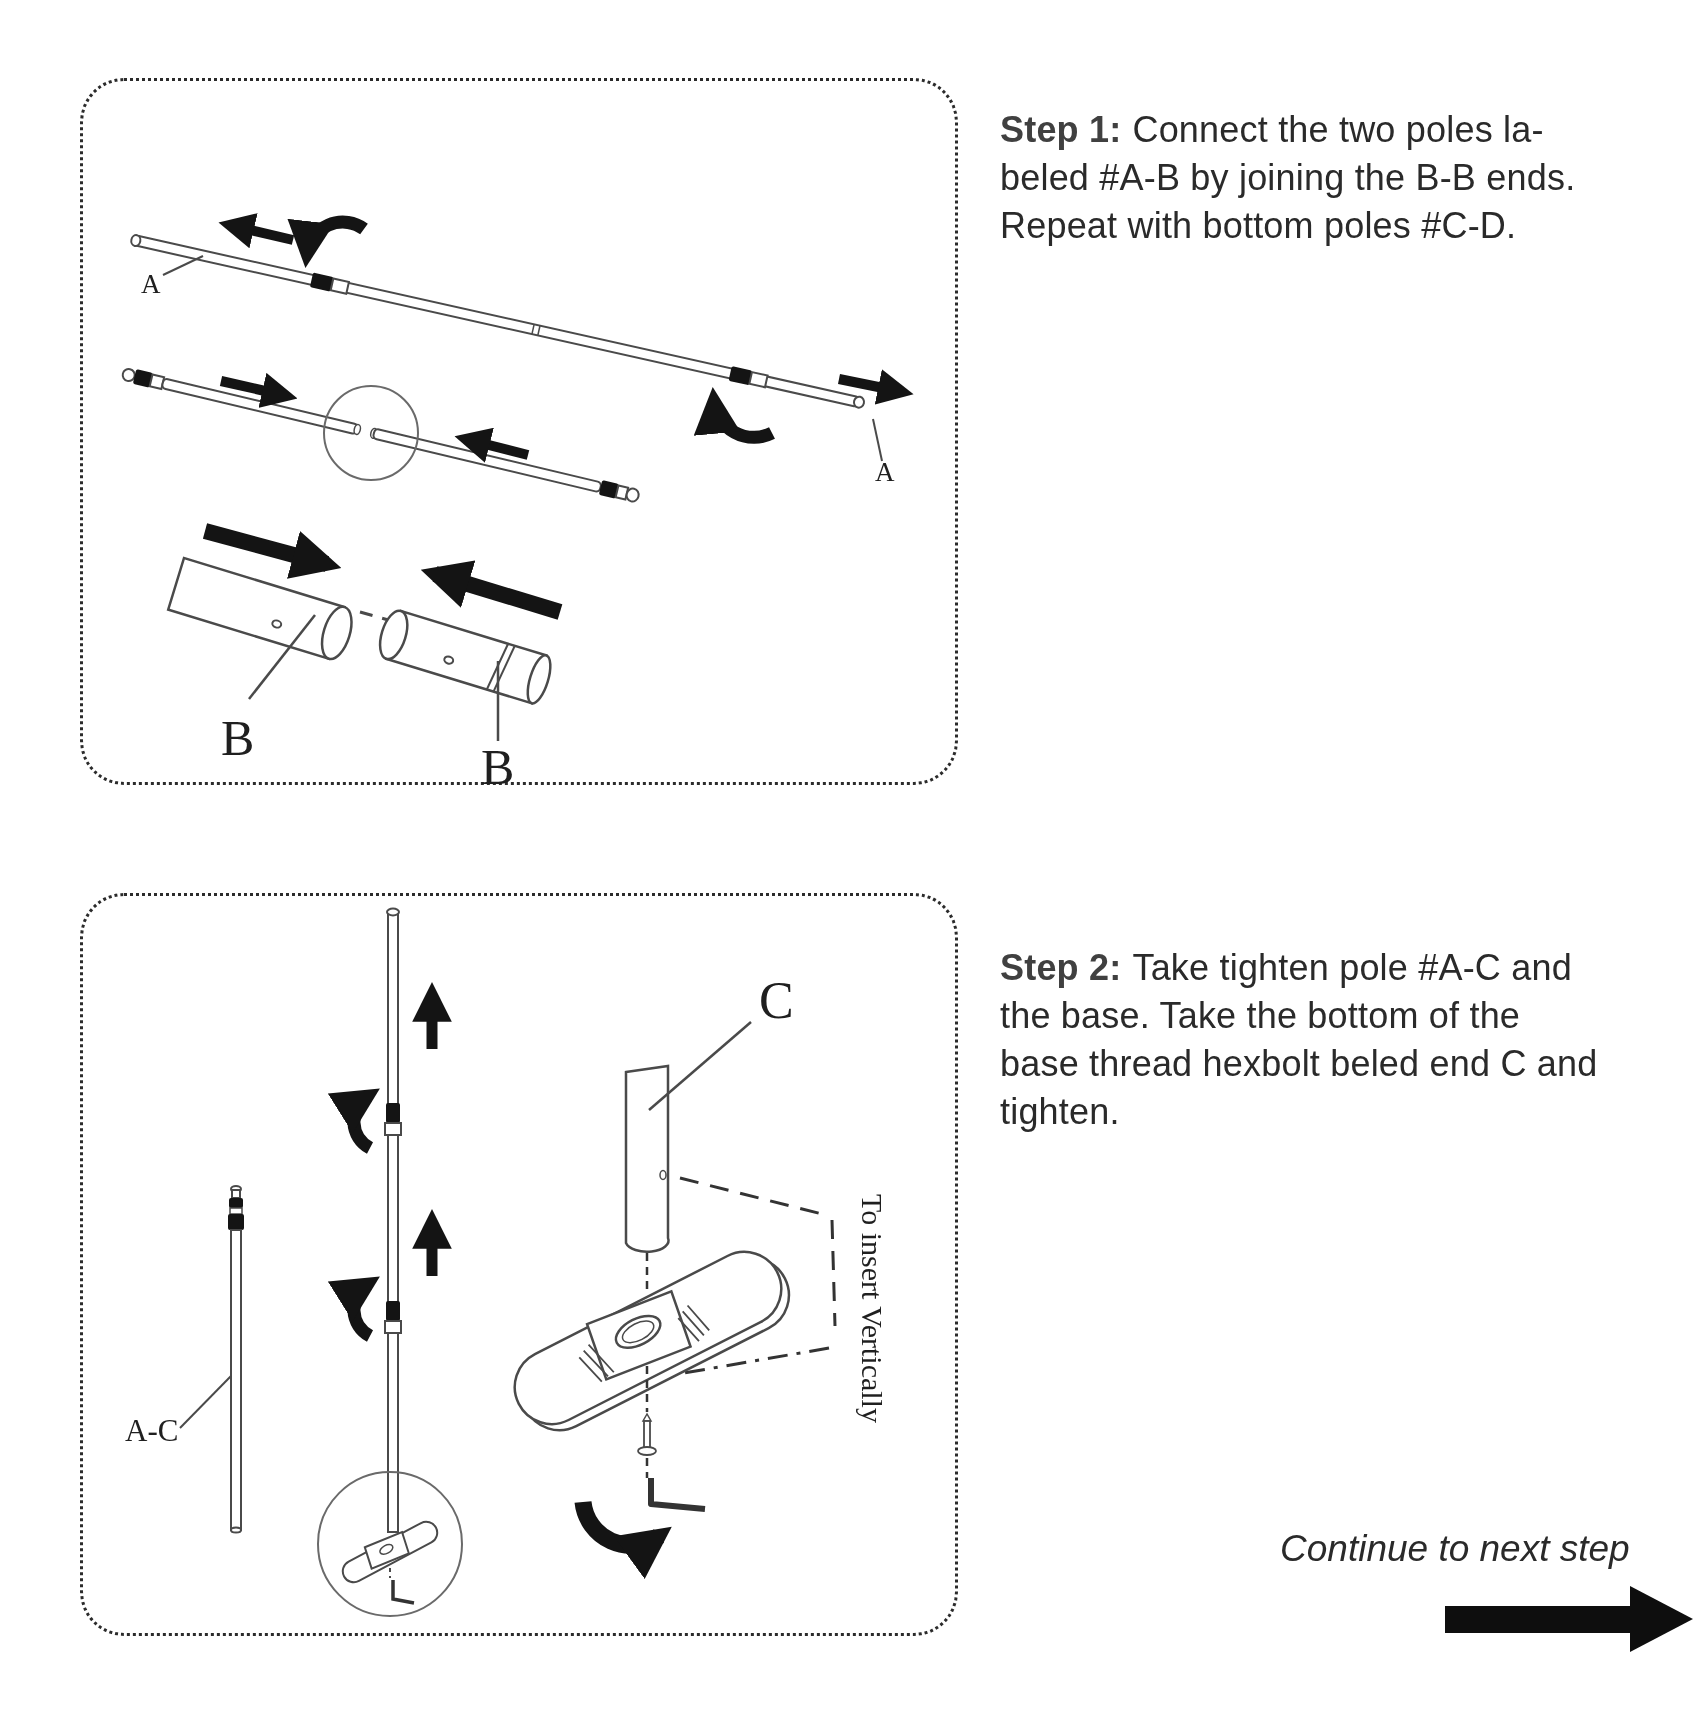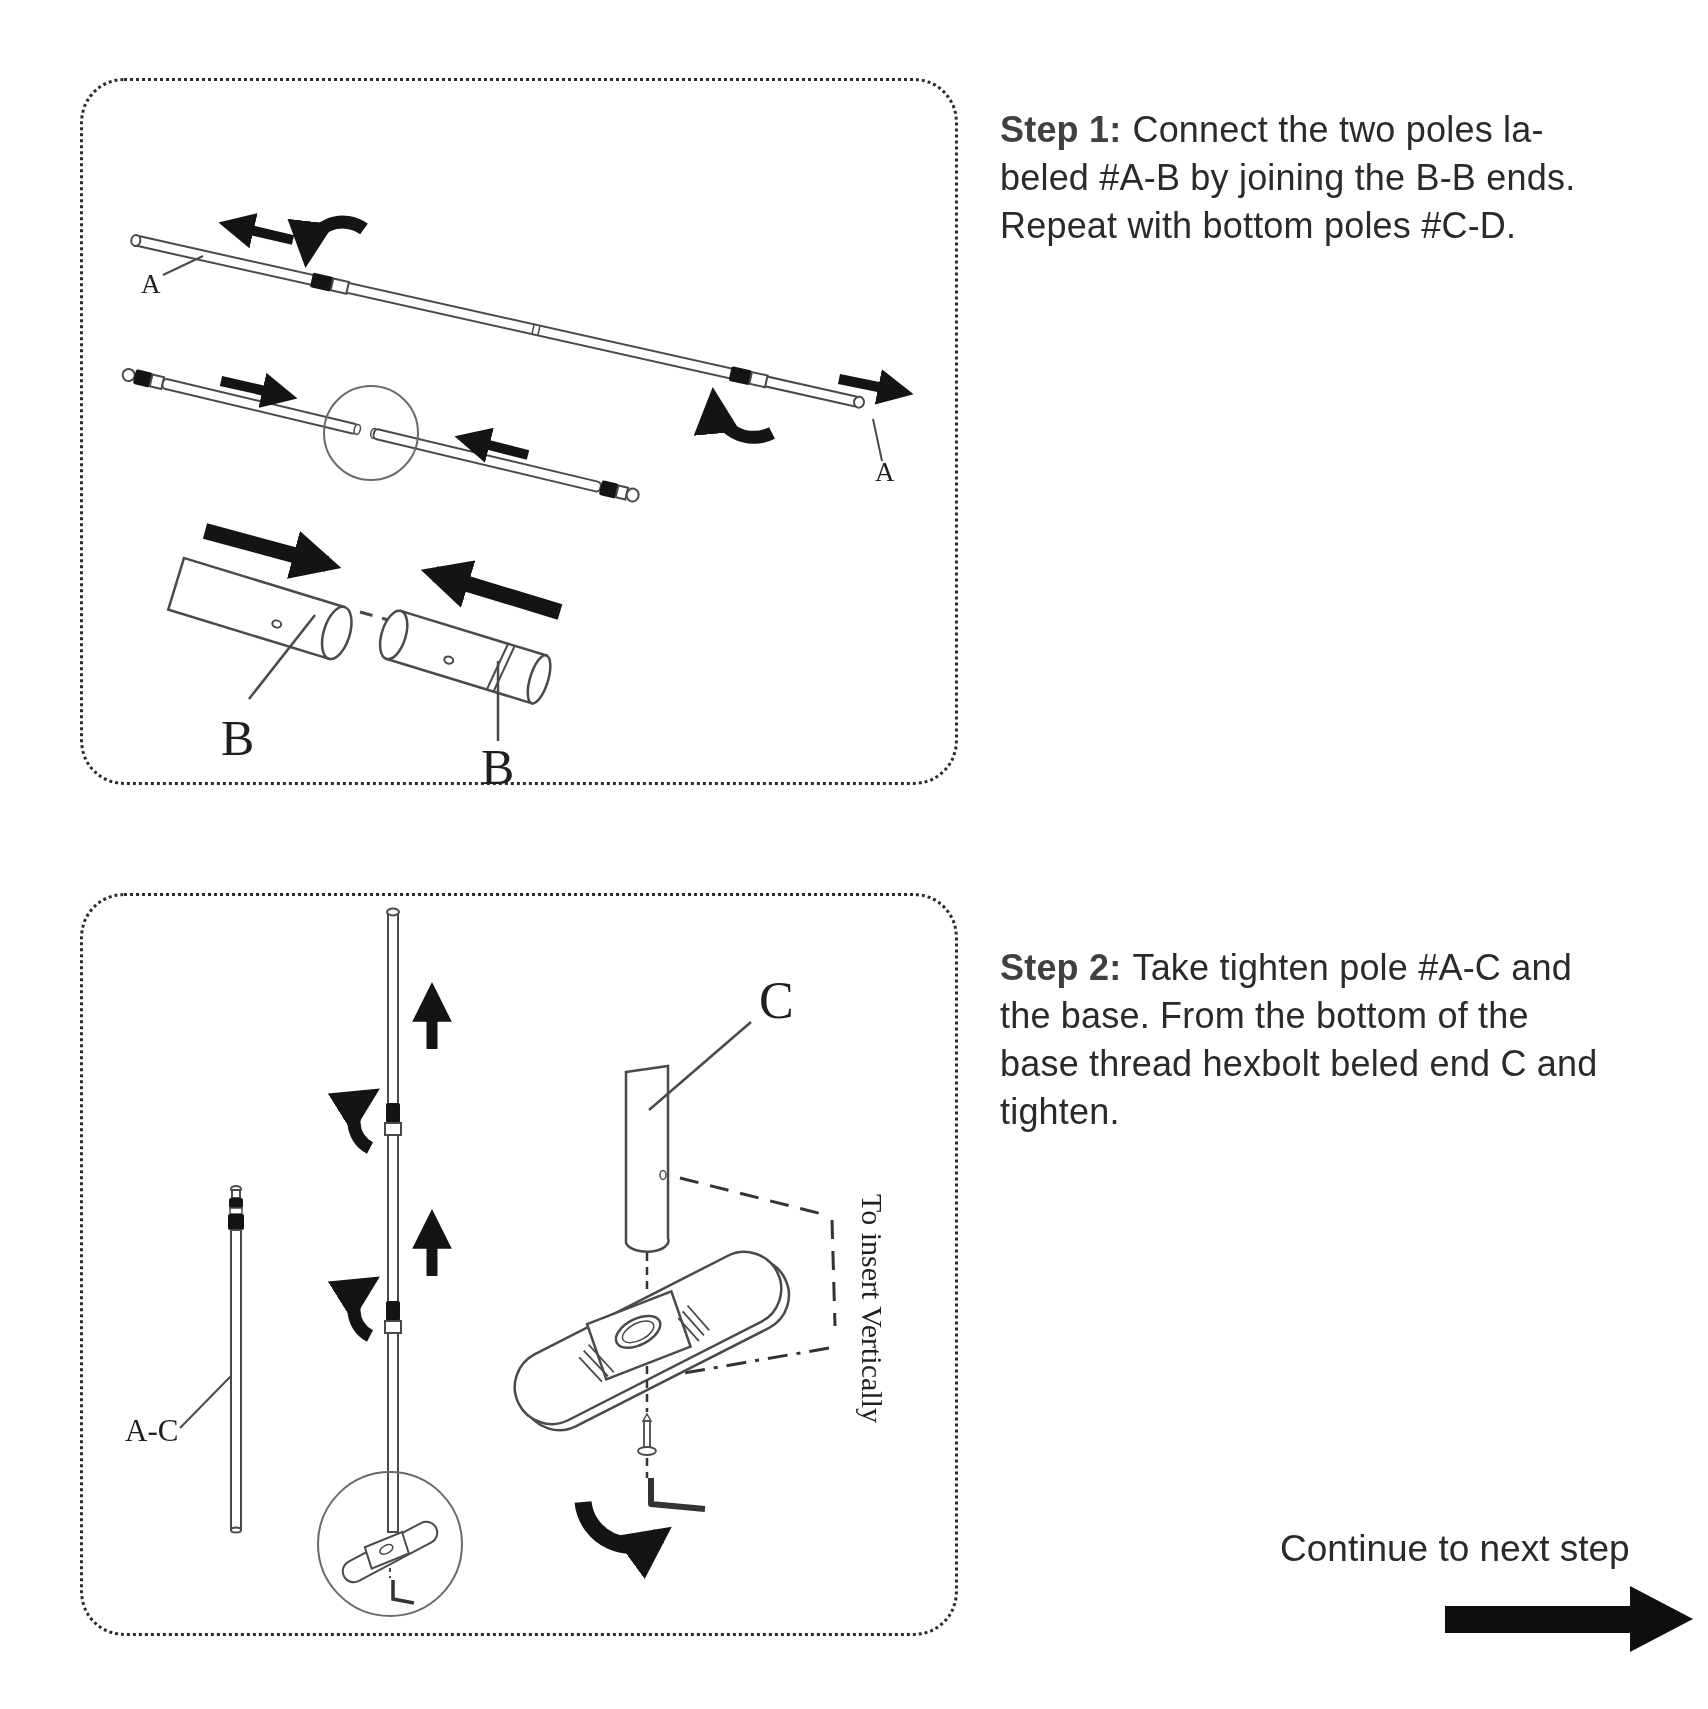--- a/index.html
+++ b/index.html
@@ -3,21 +3,21 @@
 <meta charset="utf-8">
 <style>
   html,body{margin:0;padding:0;background:#ffffff;}
   #page{position:relative;width:1708px;height:1709px;background:#ffffff;overflow:hidden;
         font-family:"Liberation Sans",sans-serif;color:#262626;}
   .diagram-box{position:absolute;box-sizing:border-box;border:3px dotted #2b2b2b;border-radius:44px;background:#fff;}
   .diagram-box svg{position:absolute;left:0;top:0;}
   .step{position:absolute;font-size:36px;line-height:48px;letter-spacing:.2px;color:#2a2a2a;}
   .step .blabel{font-weight:700;margin-right:11px;color:#404040;}
   .tline{white-space:nowrap;}
-  #continue-label{position:absolute;left:1280px;top:1528px;font-size:37px;color:#2a2a2a;white-space:nowrap;}
+  #continue-label{position:absolute;left:1280px;top:1528px;font-size:37px;color:#2a2a2a;white-space:nowrap;font-style:italic;}
   #continue-arrow-body{position:absolute;left:1445px;top:1606px;width:187px;height:27px;background:#0e0e0e;}
   #continue-arrow-head{position:absolute;left:1630px;top:1586px;width:0;height:0;
       border-top:33px solid transparent;border-bottom:33px solid transparent;border-left:63px solid #0e0e0e;}
   text.serif{font-family:"Liberation Serif","DejaVu Serif",serif;fill:#1f1f1f;}
 </style>
 </head>
 <body>
 
 <div id="page">
 
@@ -183,21 +183,21 @@
         <ellipse cx="564" cy="555" rx="9" ry="4" fill="#fff" stroke="#4a4a4a" stroke-width="1.8"></ellipse>
       </g>
       <line x1="564" y1="562" x2="564" y2="582" stroke="#333" stroke-width="2.5" stroke-dasharray="8 6"></line>
       <path d="M 568,582 L 568,608 L 622,613" fill="none" stroke="#333" stroke-width="6" stroke-linejoin="round"></path>
       <path d="M 500,606 A 48,48 0 0 0 576,640" fill="none" stroke="#141414" stroke-width="17" marker-end="url(#d2b)"></path>
     </svg>
   </div>
 
   <div class="step" style="left:1000px;top:944px;">
     <div class="tline"><span class="blabel">Step 2:</span><span>Take tighten pole #A-C and</span></div>
-    <div class="tline">the base. From the bottom of the</div>
+    <div class="tline">the base. Take the bottom of the</div>
     <div class="tline">base thread hexbolt beled end C and</div>
     <div class="tline">tighten.</div>
   </div>
 
   <div id="continue-label">Continue to next step</div>
   <div id="continue-arrow-body"></div>
   <div id="continue-arrow-head"></div>
 
 </div>
 

